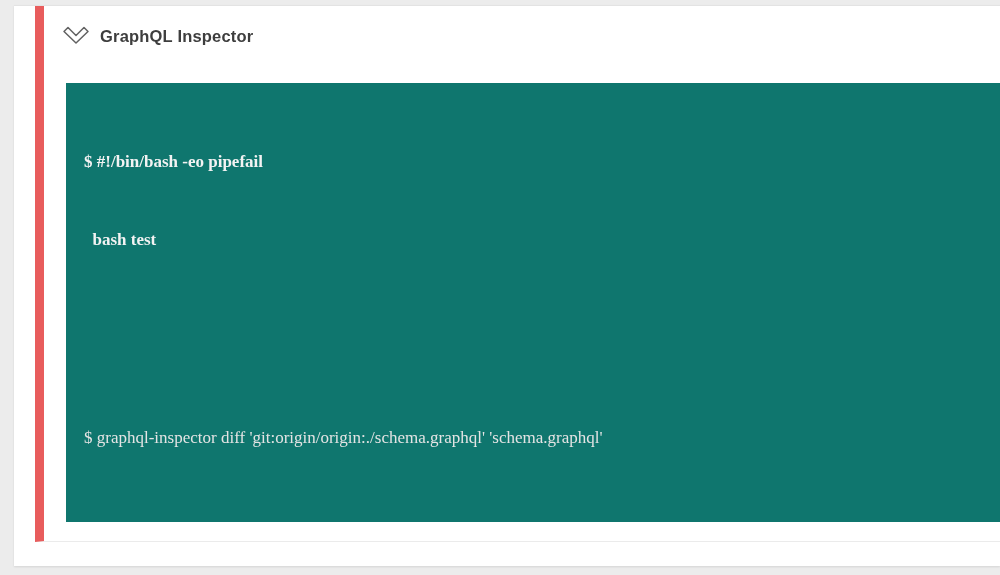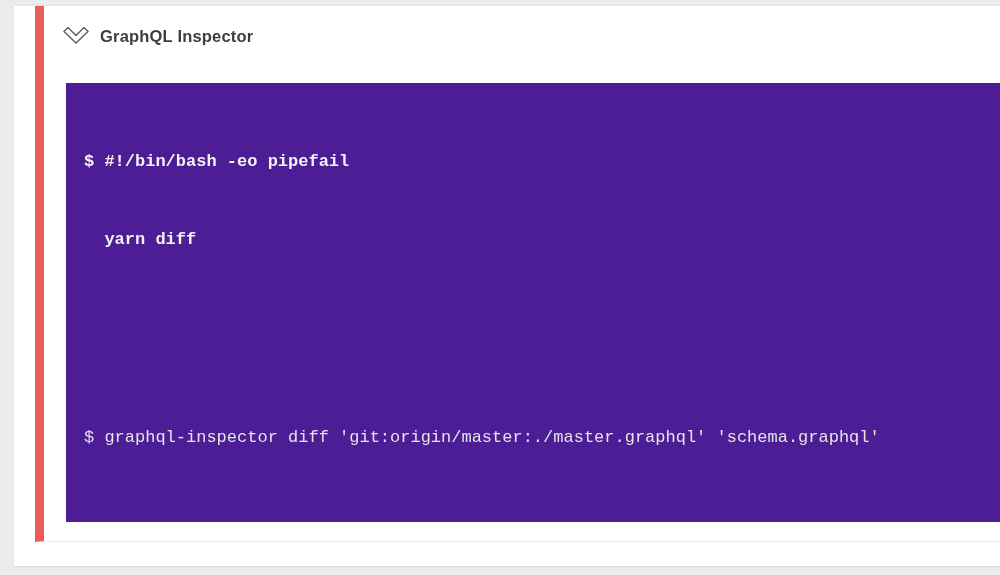--- a/index.html
+++ b/index.html
@@ -36,23 +36,23 @@
   .step-title {
     font-size: 16.5px;
     font-weight: bold;
     color: #3e3e3e;
     letter-spacing: 0.2px;
   }
   .terminal {
     position: absolute;
     left: 22px; top: 77px; right: 0;
     height: 439px;
-    background: #4c1d95;
+    background: #0f766e;
     padding: 14px 0 0 18px;
-    font-family: Liberation Mono, monospace;
+    font-family: Liberation Serif, serif;
     font-size: 17px;
     line-height: 26px;
     color: #e4e4e4;
     white-space: pre;
     overflow: hidden;
   }
   .t-line { min-height: 26px; }
   .t-spacer { height: 16px; }
   .bold { font-weight: bold; color: #f3f3f3; }
 </style>
@@ -64,25 +64,25 @@
 
     <div class="step-header">
       <svg class="chevron" viewBox="0 0 28 22">
         <path d="M2 6.5 L14 18 L26 6.5 L22 2.5 L14 10.5 L6 2.5 Z" fill="none" stroke="#616161" stroke-width="1.5" stroke-linejoin="round"></path>
       </svg>
       <span class="step-title">GraphQL Inspector</span>
     </div>
 
     <div class="terminal">
       <div class="t-line bold"><span>$ #!/bin/bash -eo pipefail</span></div>
-      <div class="t-line bold"><span>  yarn diff</span></div>
+      <div class="t-line bold"><span>  bash test</span></div>
 
       <div class="t-spacer"></div>
 
-      <div class="t-line"><span>$ graphql-inspector diff 'git:origin/master:./master.graphql' 'schema.graphql'</span></div>
+      <div class="t-line"><span>$ graphql-inspector diff 'git:origin/origin:./schema.graphql' 'schema.graphql'</span></div>
 
       
 
       
 
       
 
       
       
 

